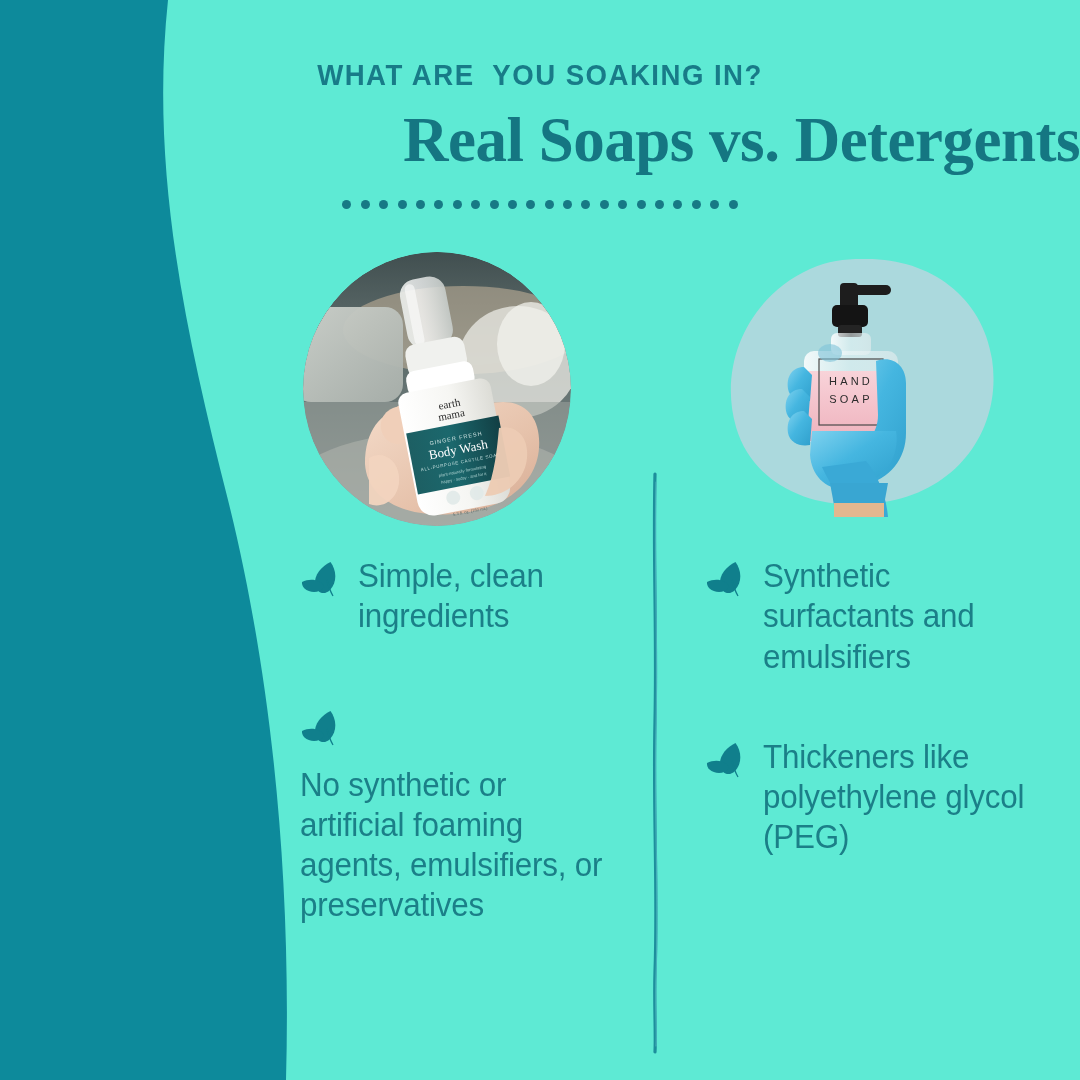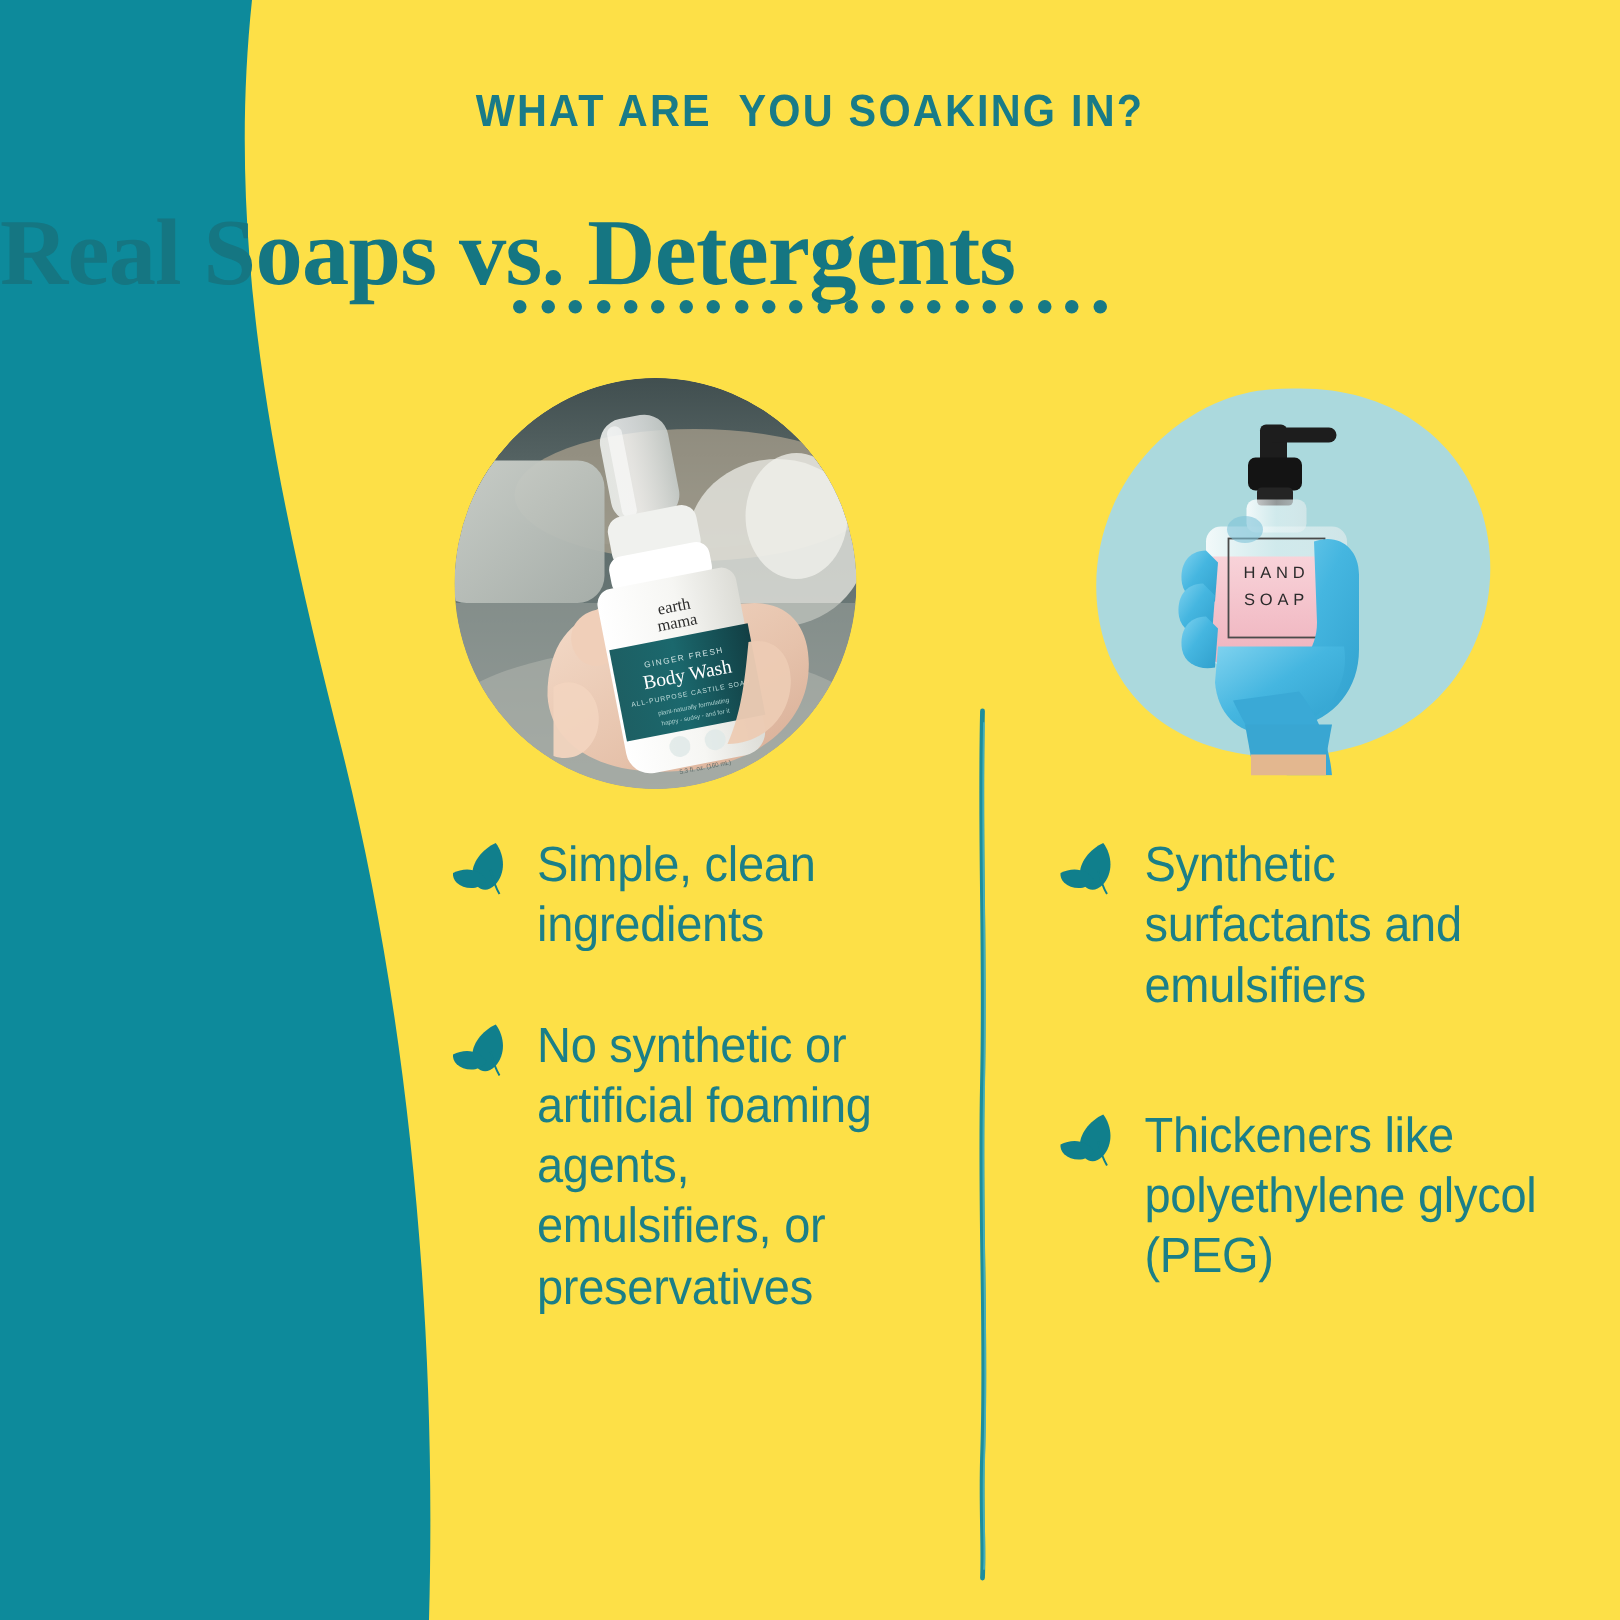--- a/index.html
+++ b/index.html
@@ -3,46 +3,45 @@
 <meta charset="utf-8">
 <style>
   html,body{margin:0;padding:0;}
   body{
     width:1080px;height:1080px;
     background:#ffffff;
     font-family:"Liberation Sans", sans-serif;
     overflow:hidden;
     position:relative;
   }
-  #stage{position:absolute;inset:0;width:1080px;height:1080px;background:#fde047;}
+  #stage{position:absolute;inset:0;width:1080px;height:1080px;background:#5eead4;}
 
   
   .swoosh{position:absolute;left:0;top:0;width:320px;height:1080px;}
 
   
   .eyebrow{
     position:absolute;left:0;right:0;top:58px;
     text-align:center;
     font-family:"Liberation Sans", sans-serif;
     font-size:30px;
     font-weight:700;
     letter-spacing:1.6px;
     color:#187b88;
     white-space:pre;
     transform:scaleX(.92);
   }
   .title{
     position:absolute;left:0;right:0;top:104px;
-    text-align:left;
+    text-align:right;
     font-family:"Liberation Serif", serif;
     font-size:63px;
     font-weight:700;
     letter-spacing:-0.5px;
     color:#157682;
-    margin-top:28px;
   }
   .dots{
     position:absolute;left:0;right:0;top:200px;
     display:flex;justify-content:center;align-items:center;gap:9.4px;
   }
   .dot{width:9px;height:9px;border-radius:50%;background:#177985;display:block;}
 
   
   .photo-left{
     position:absolute;left:303px;top:252px;width:268px;height:274px;
@@ -68,21 +67,21 @@
     font-family:"Liberation Sans", sans-serif;
     font-size:33px;
     line-height:1.22;
     font-weight:400;
     letter-spacing:-0.2px;
     transform:scaleX(.95);
     transform-origin:left top;
   }
   .col-left  .bullet:nth-child(1){margin-bottom:0px;}
   .col-left  .b2{margin-top:68px;}
-  .col-left  .b3{margin-top:40px;}
+  .col-left  .b3{margin-top:68px;flex-direction:column;}
   .col-right .b2{margin-top:60px;}
   .col-right .b3{margin-top:52px;}
 </style>
 </head>
 <body>
 
 <div id="stage">
 
   <svg class="swoosh" viewBox="0 0 320 1080" preserveAspectRatio="none">
     <path d="M0,0 L168,0 C150,170 185,330 228,500 C268,660 292,860 286,1080 L0,1080 Z" fill="#0d8a9b"></path>

